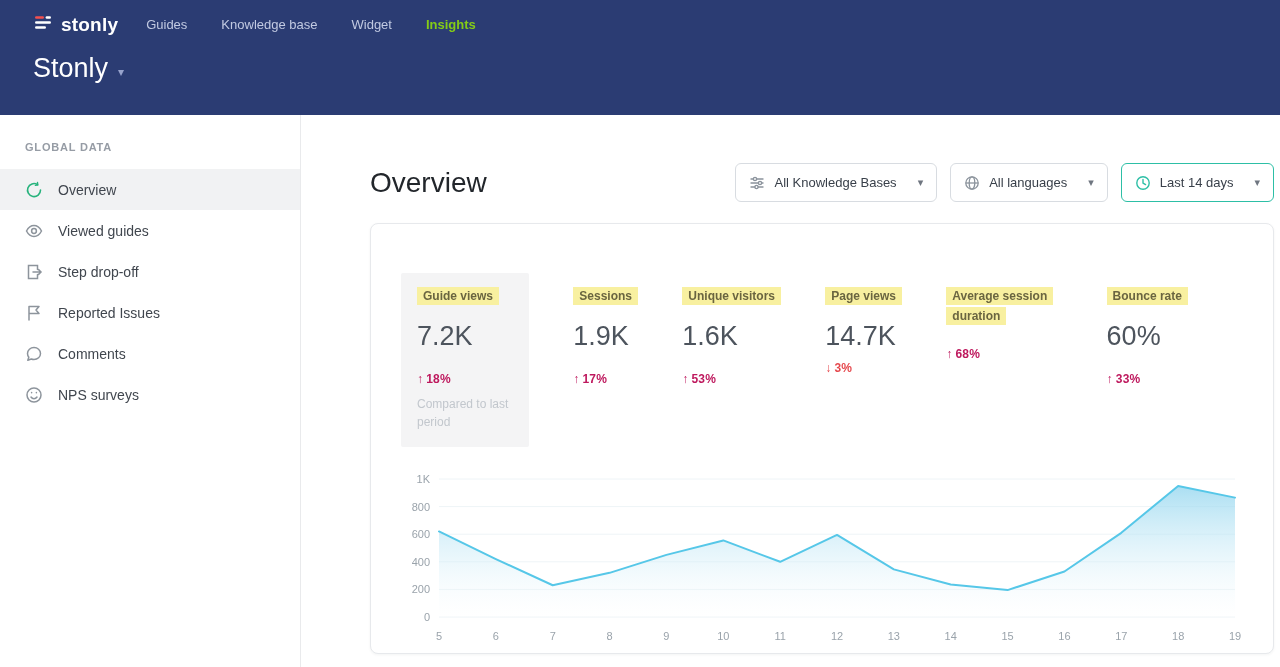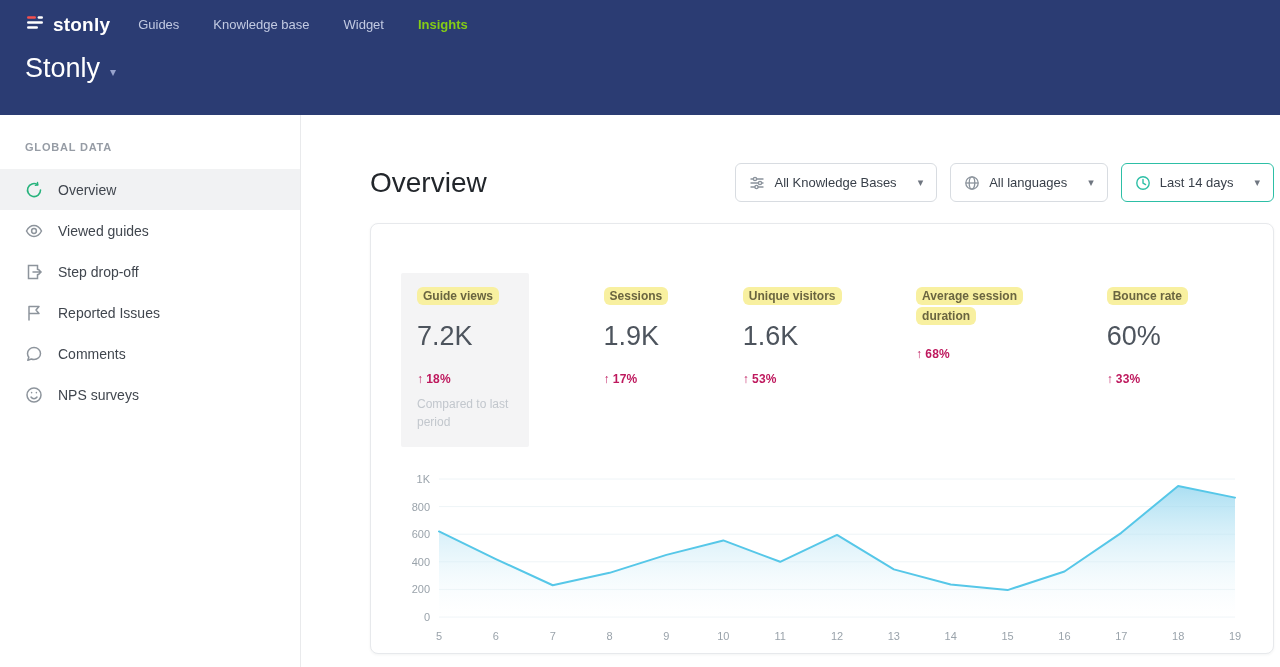--- a/index.html
+++ b/index.html
@@ -1,20 +1,20 @@
 <!DOCTYPE html>
 <html><head>
 <meta charset="utf-8">
 <style>
   * { box-sizing: border-box; margin: 0; padding: 0; }
   html,body { width:1280px; height:667px; overflow:hidden; background:#fff;
     font-family:"Liberation Sans", sans-serif; }
 
   
-  .header { background:#2b3c73; height:115px; padding:0 25px; }
+  .header { background:#2b3c73; height:115px; padding:0 33px; }
   .topnav { display:flex; align-items:center; padding-top:9px; }
   .logo { display:flex; align-items:center; gap:8px; margin-right:28px; cursor:pointer; }
   .logo-text { color:#fff; font-size:19px; font-weight:700; letter-spacing:.2px; }
   .nav-item { color:#c2cae2; font-size:13px; padding:8px 0; margin-right:34px; cursor:pointer; }
   .nav-item.active { color:#84cc16; font-weight:700; }
   .workspace { margin-top:13px; display:inline-flex; align-items:center; gap:10px; color:#fff; cursor:pointer; }
   .workspace-name { font-size:27px; font-weight:400; }
   .workspace-caret { color:#97a3cc; font-size:12px; margin-top:7px; }
 
   
@@ -36,21 +36,21 @@
   .filter-icon { display:flex; }
 
   
   .card { margin-top:21px; border:1px solid #e7e9ec; border-radius:8px; padding:27px 30px; height:431px;
     box-shadow:0 1px 3px rgba(20,30,40,.05); background:#fff; }
   .card-title { font-size:15px; font-weight:700; color:#222831; }
 
   .metrics { display:flex; justify-content:space-between; margin-top:22px; padding-right:55px; align-items:flex-start; }
   .metric { padding-top:13px; }
   .metric-primary { background:#f4f4f5; border-radius:2px; padding:13px 16px 16px; width:128px; }
-  .metric-label { background:#f8f0a0; padding:2px 6px; border-radius:6px; font-size:12px; font-weight:600;
+  .metric-label { background:#f8f0a0; padding:2px 6px; border-radius:0; font-size:12px; font-weight:600;
     color:#6a6540; display:inline; line-height:1.7; box-decoration-break:clone; -webkit-box-decoration-break:clone; }
   .metric.narrow { max-width:116px; }
   .metric-value { font-size:27px; color:#4d545d; margin-top:15px; font-weight:400; }
   .metric-delta { margin-top:9px; font-size:12px; font-weight:700; letter-spacing:.2px; }
   .metric-delta .arrow { font-weight:400; margin-right:3px; }
   .metric-delta[data-dir="up"] { color:#be185d;margin-top:20px; }
   .metric-delta[data-dir="down"] { color:#e5484d; }
   .metric-note { margin-top:10px; font-size:12px; color:#c2c7cd; line-height:1.45; }
 
   .chart-wrap { margin-top:24px; }
@@ -211,20 +211,27 @@
         </div>
 
         <div class="metric">
           <span class="metric-label">Unique visitors</span>
           <div class="metric-value">1.6K</div>
           <div class="metric-delta" data-dir="up">
             <span class="arrow">↑</span><span>53%</span>
           </div>
         </div>
 
+        <div class="metric">
+          <span class="metric-label">Page views</span>
+          <div class="metric-value">14.7K</div>
+          <div class="metric-delta" data-dir="down">
+            <span class="arrow">↓</span><span>3%</span>
+          </div>
+        </div>
 
         <div class="metric narrow">
           <span class="metric-label">Average session duration</span>
           <div class="metric-delta" data-dir="up">
             <span class="arrow">↑</span><span>68%</span>
           </div>
         </div>
 
         <div class="metric">
           <span class="metric-label">Bounce rate</span>

